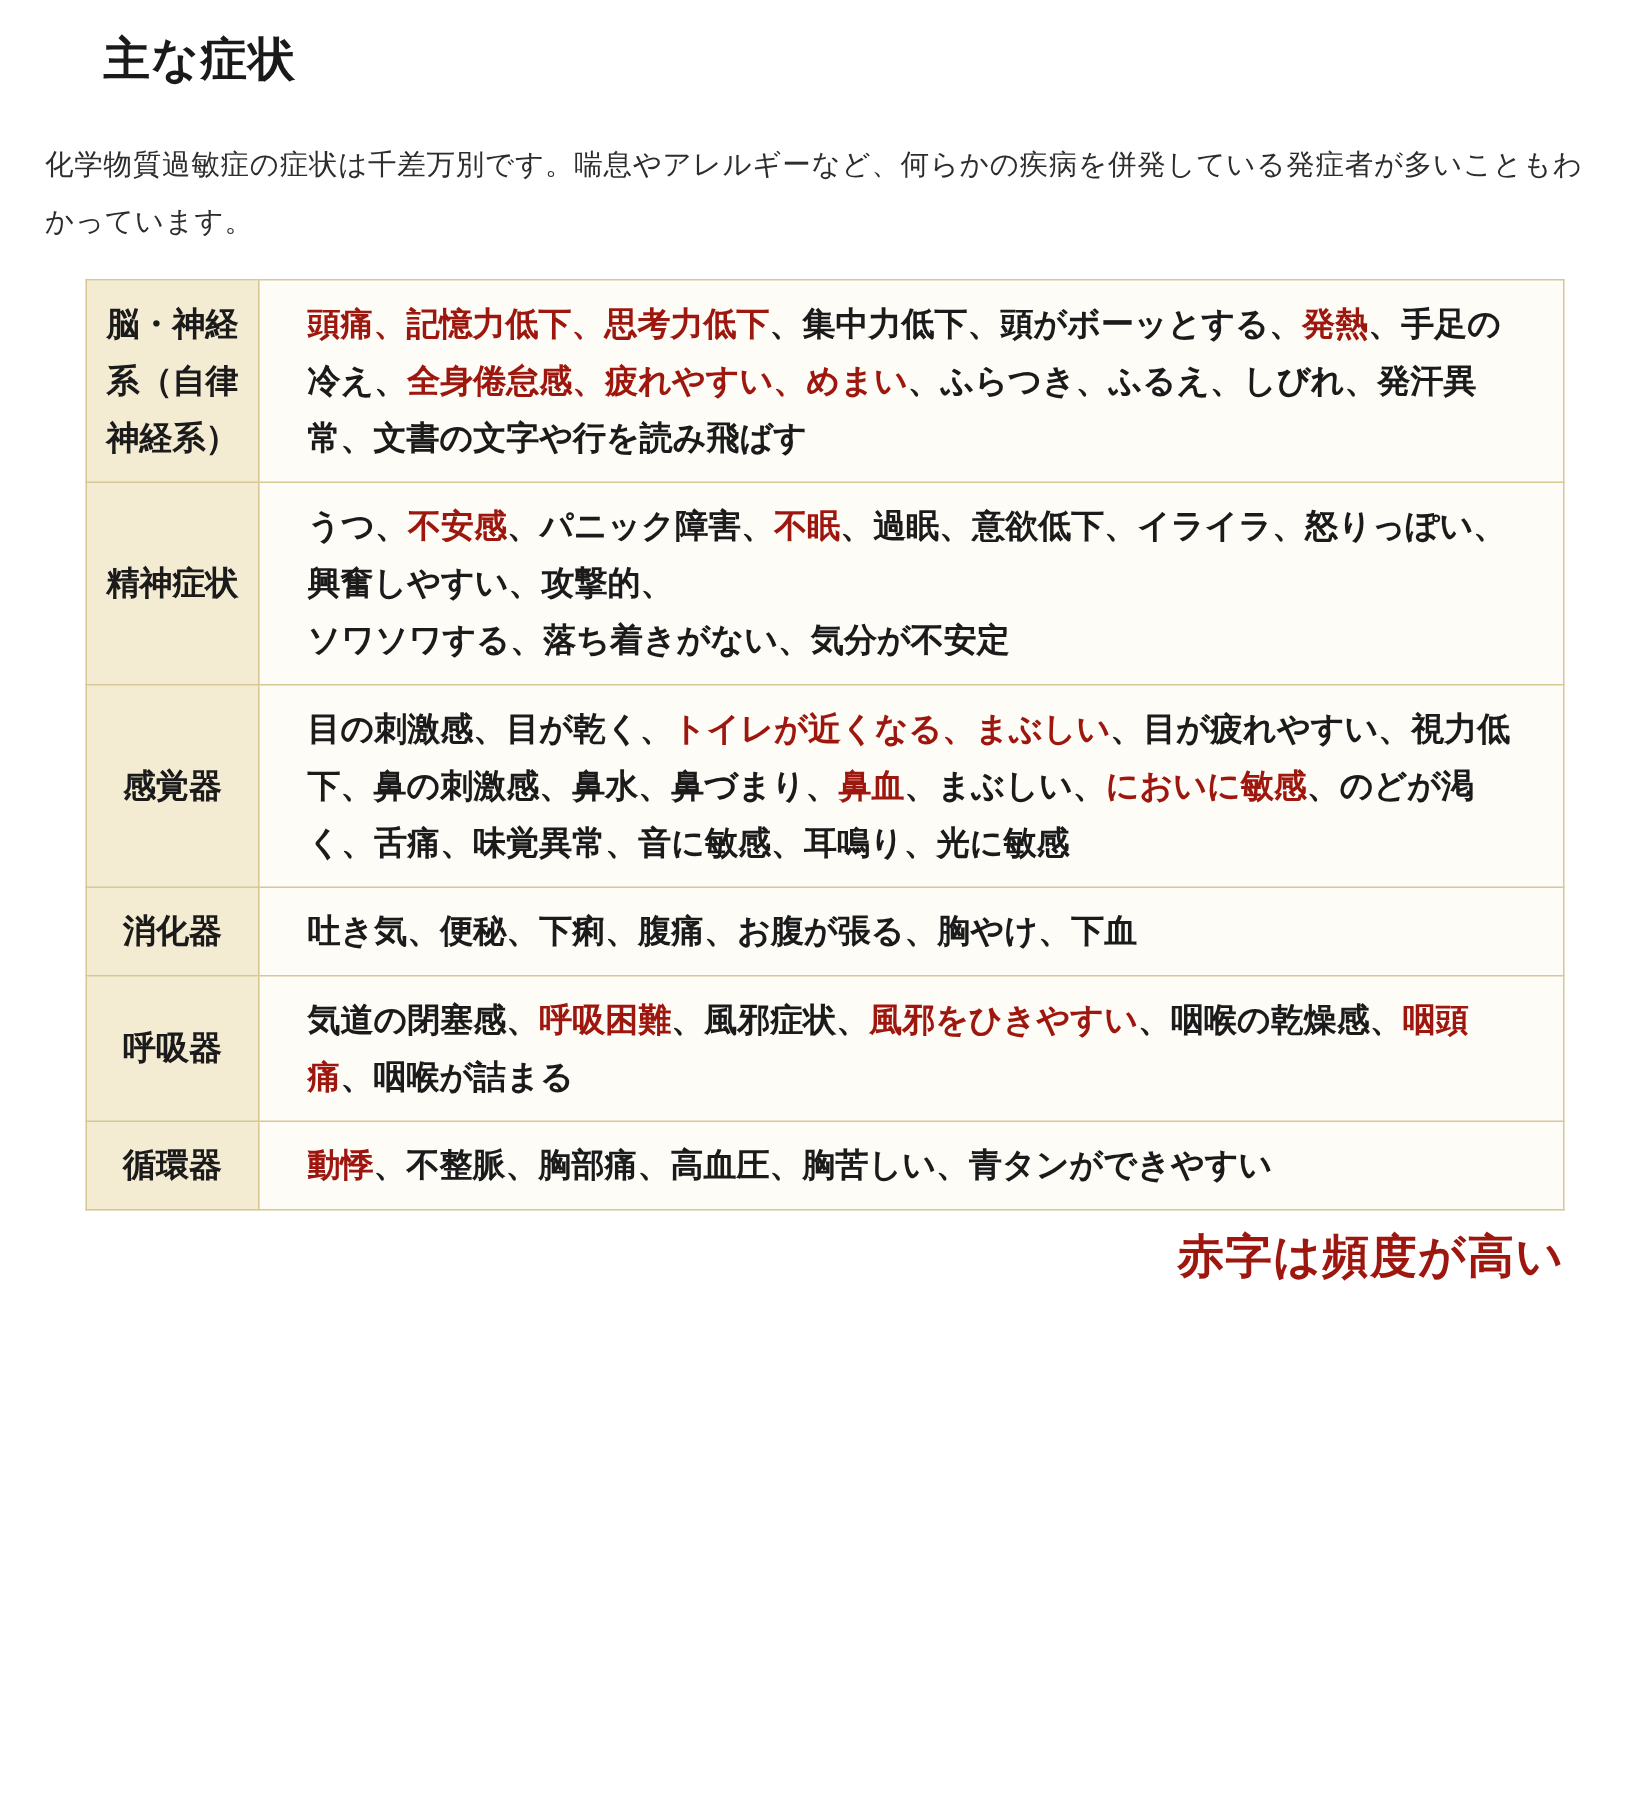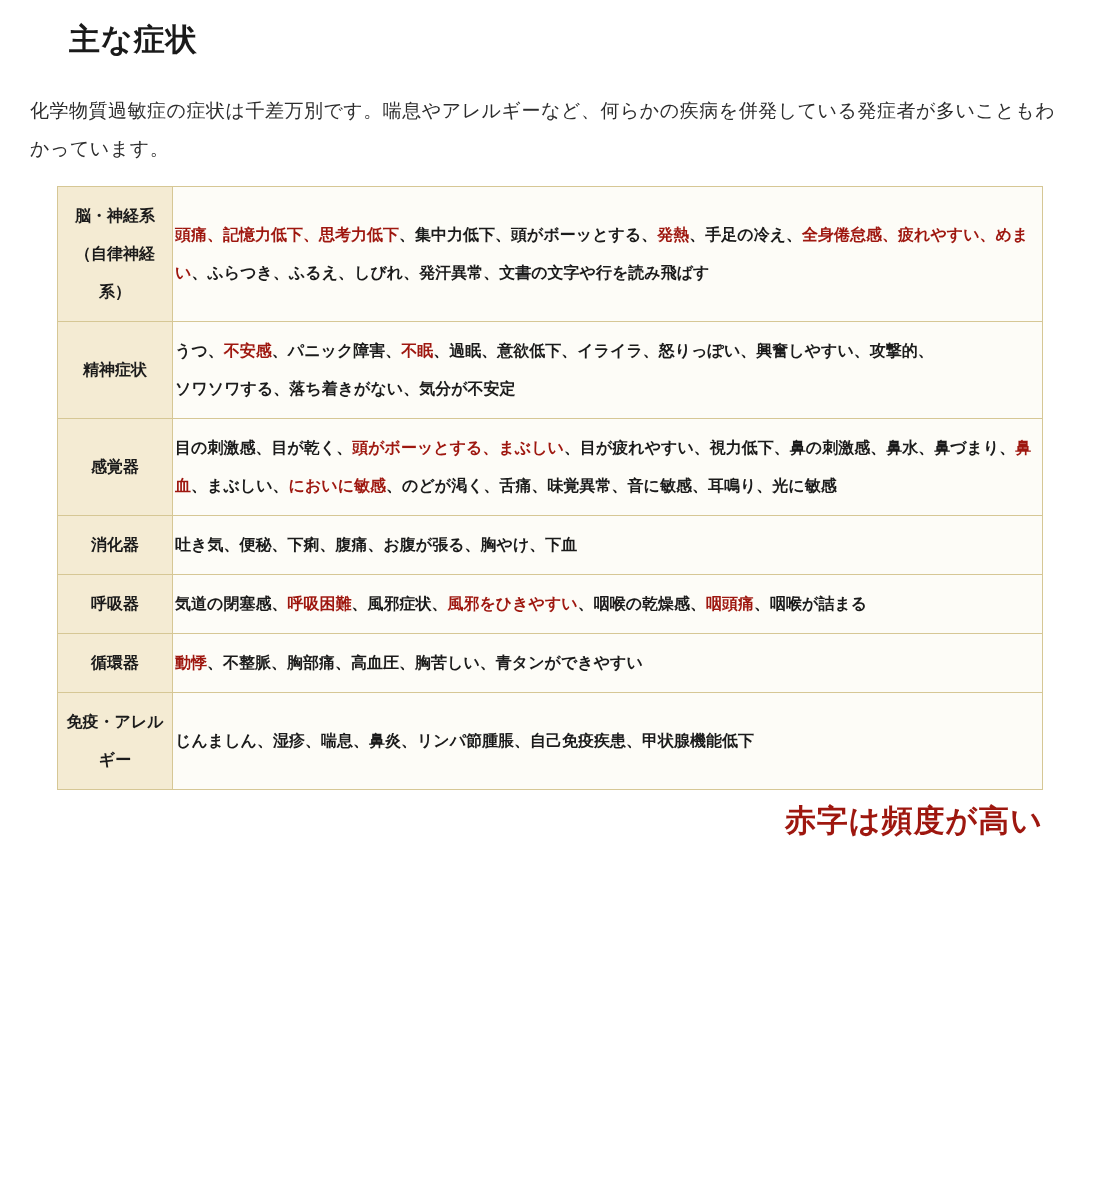--- a/index.html
+++ b/index.html
@@ -46,39 +46,39 @@
     color:#2d2d2d;
     letter-spacing:0.5px;
   }
   
   .tbl-wrap{margin:18px 0 0 57px;width:986px;}
   table.symptoms{
     width:986px;
     border-collapse:collapse;
     table-layout:fixed;
     background:var(--cell-bg);
-    font-size:16px;
+    font-size:22px;
     line-height:38px;
     font-weight:700;
   }
   table.symptoms th,
   table.symptoms td{
     border:1px solid var(--border);
     vertical-align:middle;
   }
   table.symptoms th{
     width:115px;
     background:var(--head-bg);
     text-align:center;
     padding:10px 8px;
     color:#1b1b1b;
     font-weight:700;
   }
   table.symptoms td{
-    padding:10px 2px;
+    padding:10px 32px;
     color:#1b1b1b;
     white-space:pre-wrap;
   }
   table.symptoms td .red{color:var(--red);}
   table.symptoms td .blk{color:#1b1b1b;}
   
   .footnote{
     width:986px;
     margin:10px 0 0 57px;
     text-align:right;
@@ -110,37 +110,33 @@
             <th>脳・神経系（自律神経系）</th>
             <td><span class="red">頭痛、記憶力低下、思考力低下</span><span class="blk">、集中力低下、頭がボーッとする、</span><span class="red">発熱</span><span class="blk">、手足の冷え、</span><span class="red">全身倦怠感、疲れやすい、めまい</span><span class="blk">、ふらつき、ふるえ、しびれ、発汗異常、文書の文字や行を読み飛ばす</span></td>
           </tr>
           <tr>
             <th>精神症状</th>
             <td><span class="blk">うつ、</span><span class="red">不安感</span><span class="blk">、パニック障害、</span><span class="red">不眠</span><span class="blk">、過眠、意欲低下、イライラ、怒りっぽい、興奮しやすい、攻撃的、
 ソワソワする、落ち着きがない、気分が不安定</span></td>
           </tr>
           <tr>
             <th>感覚器</th>
-            <td><span class="blk">目の刺激感、目が乾く、</span><span class="red">頭がボーッとする、まぶしい</span><span class="blk">、目が疲れやすい、視力低下、鼻の刺激感、鼻水、鼻づまり、</span><span class="red">鼻血</span><span class="blk">、まぶしい、</span><span class="red">においに敏感</span><span class="blk">、のどが渇く、舌痛、味覚異常、音に敏感、耳鳴り、光に敏感</span></td>
+            <td><span class="blk">目の刺激感、目が乾く、</span><span class="red">トイレが近くなる、まぶしい</span><span class="blk">、目が疲れやすい、視力低下、鼻の刺激感、鼻水、鼻づまり、</span><span class="red">鼻血</span><span class="blk">、まぶしい、</span><span class="red">においに敏感</span><span class="blk">、のどが渇く、舌痛、味覚異常、音に敏感、耳鳴り、光に敏感</span></td>
           </tr>
           <tr>
             <th>消化器</th>
             <td><span class="blk">吐き気、便秘、下痢、腹痛、お腹が張る、胸やけ、下血</span></td>
           </tr>
           <tr>
             <th>呼吸器</th>
             <td><span class="blk">気道の閉塞感、</span><span class="red">呼吸困難</span><span class="blk">、風邪症状、</span><span class="red">風邪をひきやすい</span><span class="blk">、咽喉の乾燥感、</span><span class="red">咽頭痛</span><span class="blk">、咽喉が詰まる</span></td>
           </tr>
           <tr>
             <th>循環器</th>
             <td><span class="red">動悸</span><span class="blk">、不整脈、胸部痛、高血圧、胸苦しい、青タンができやすい</span></td>
           </tr>
-          <tr>
-            <th>免疫・アレルギー</th>
-            <td><span class="blk">じんましん、湿疹、喘息、鼻炎、リンパ節腫脹、自己免疫疾患、甲状腺機能低下</span></td>
-          </tr>
         </tbody>
     </table>
   </div>
 
   <div class="footnote">赤字は頻度が高い</div>
 
 </div>
 
 </body></html>

